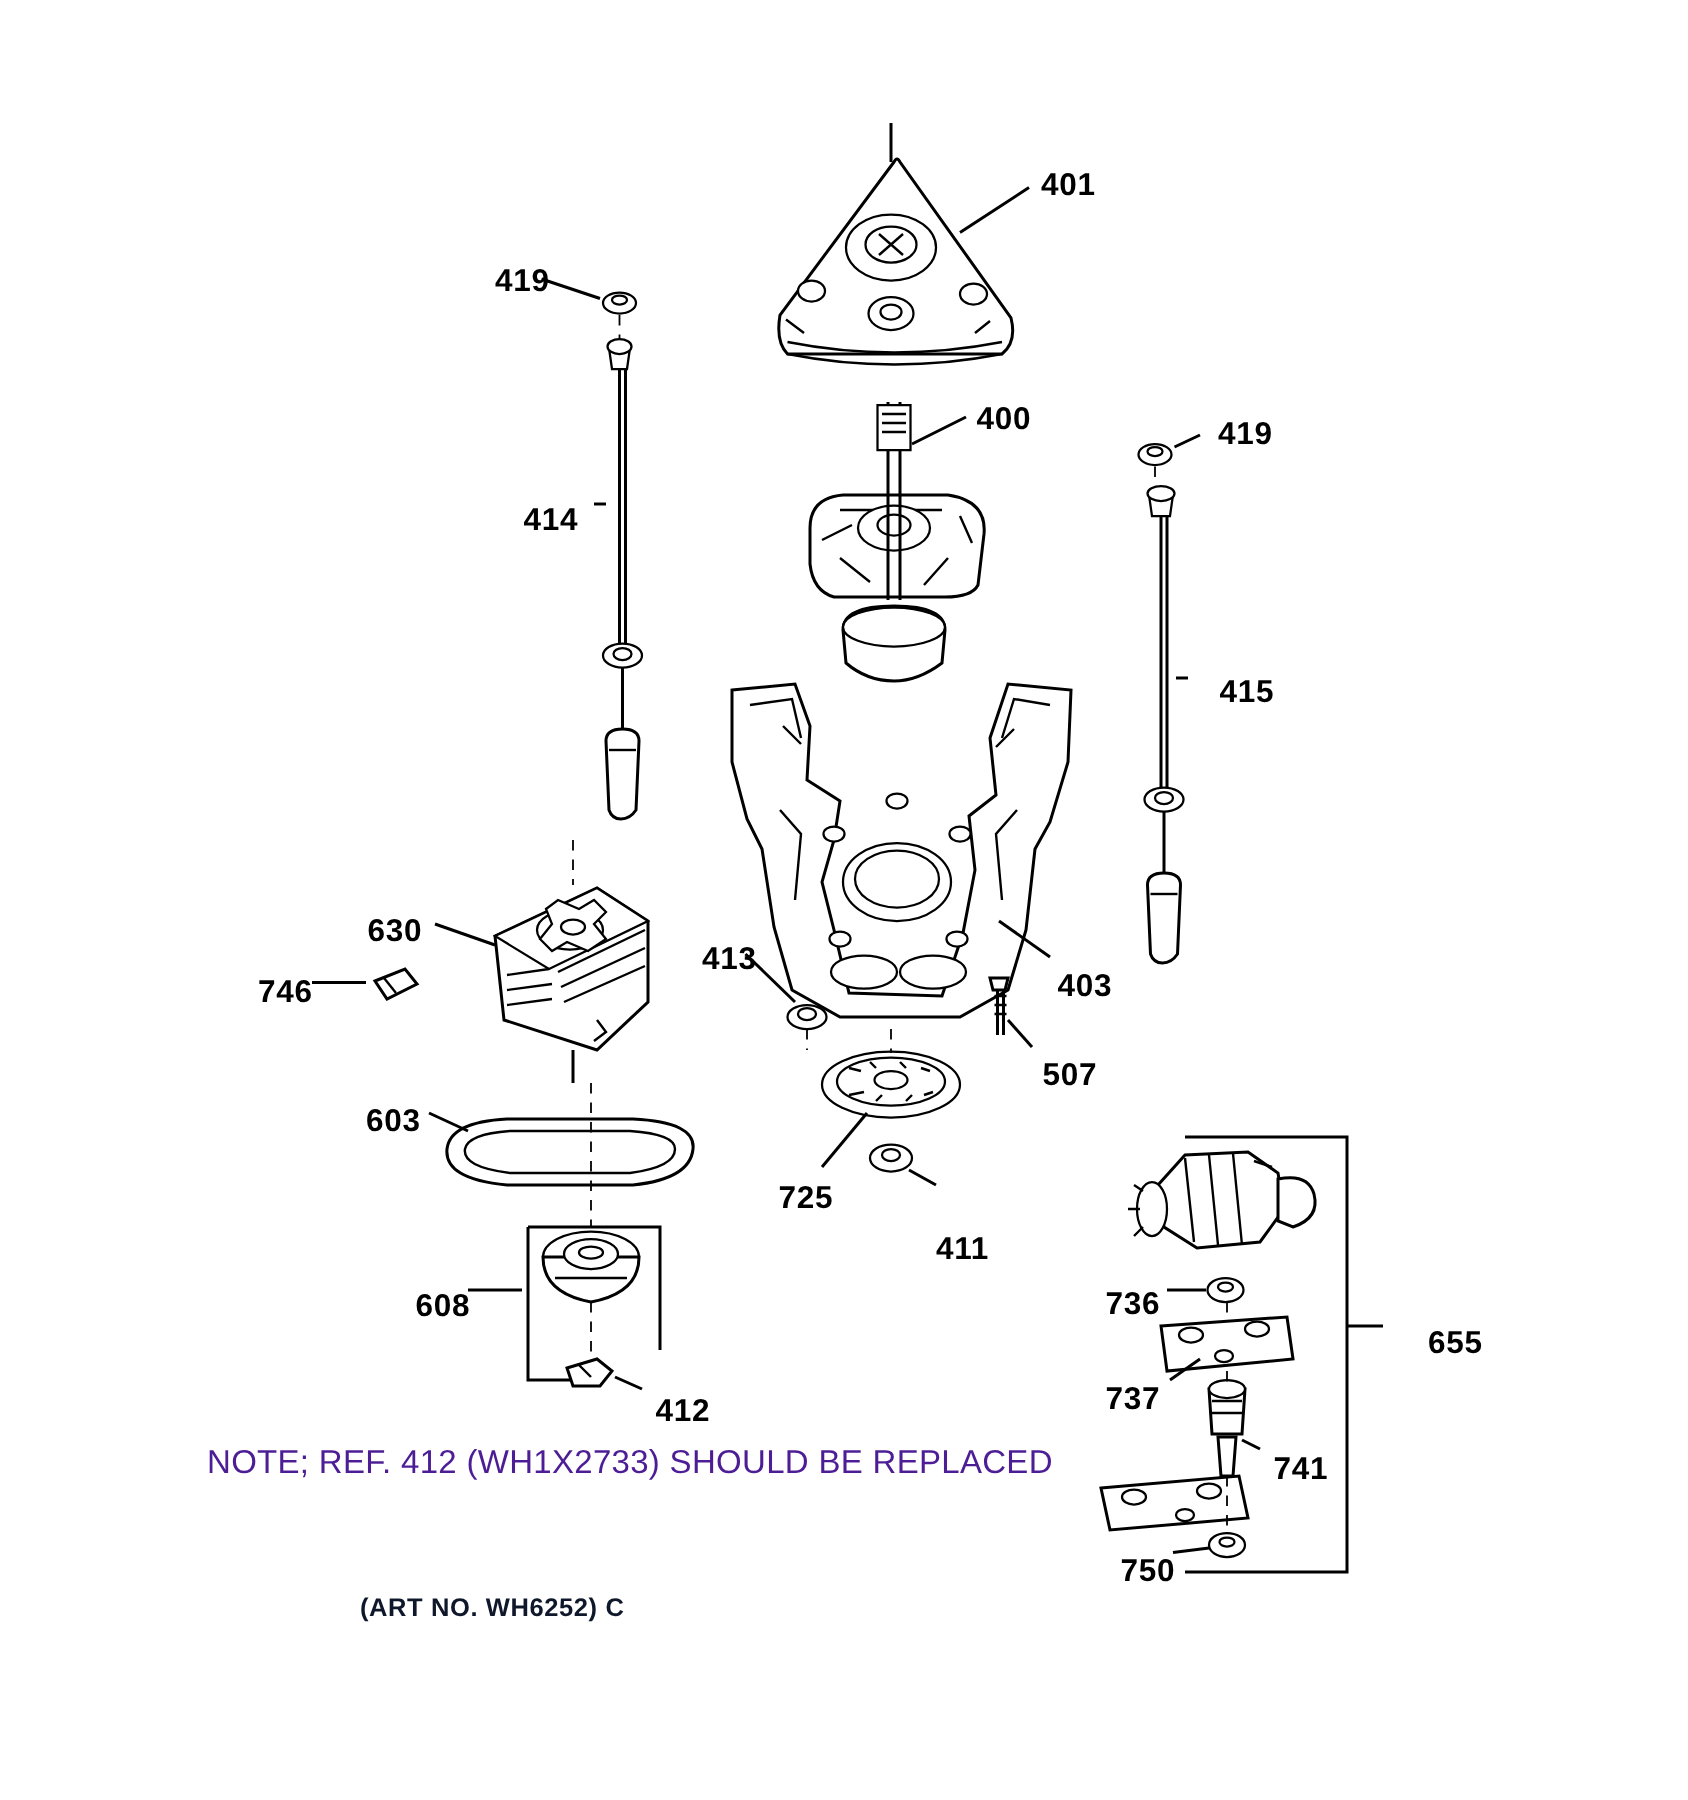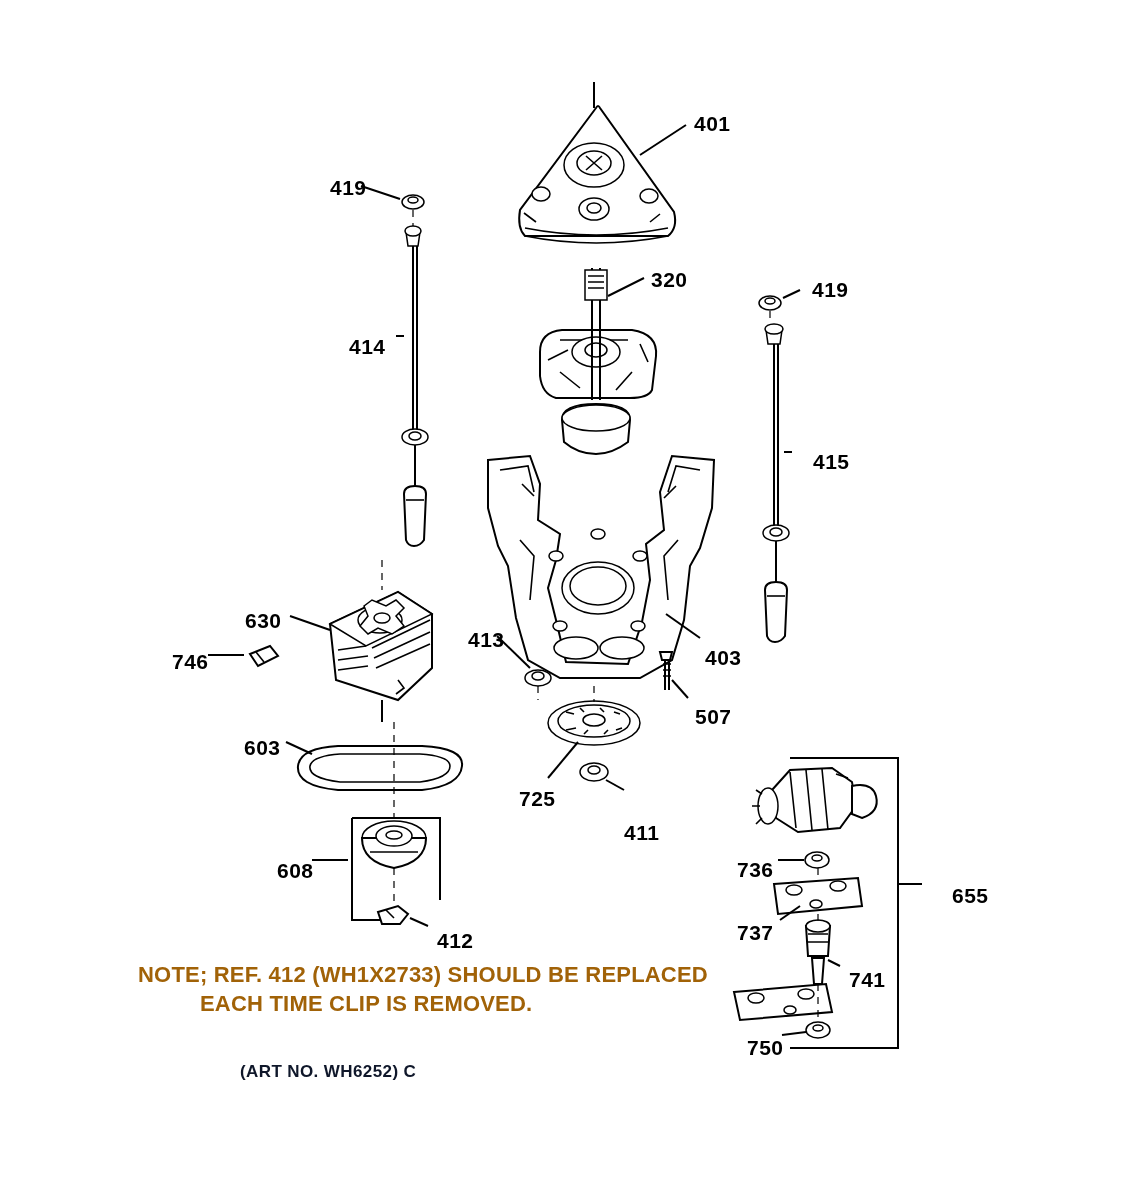--- a/index.html
+++ b/index.html
@@ -20,23 +20,23 @@
     font-family: "Liberation Sans", sans-serif;
     font-size: 21px;
     font-weight: bold;
     color: #000000;
     white-space: nowrap;
     letter-spacing: 0.5px;
   }
   .note {
     position: absolute;
     font-family: "Liberation Sans", sans-serif;
-    font-weight: bold;
+    font-weight: normal;
     font-size: 22px;
-    color: #a16207;
+    color: #4c1d95;
     line-height: 1.35;
     letter-spacing: 0.2px;
   }
   .artno {
     position: absolute;
     font-family: "Liberation Sans", sans-serif;
     font-weight: bold;
     font-size: 17px;
     color: #0f172a;
     letter-spacing: 0.4px;
@@ -266,38 +266,37 @@
 
     <g>
       <path class="dash" d="M413 210 L413 226"></path>
       <path class="dash" d="M770 311 L770 324"></path>
       <path class="dash" d="M382 560 L382 590"></path>
     </g>
   </svg>
 
   <div class="callout" style="left:694px; top:112px;">401</div>
   <div class="callout" style="left:330px; top:176px;">419</div>
-  <div class="callout" style="left:651px; top:268px;">320</div>
+  <div class="callout" style="left:651px; top:268px;">400</div>
   <div class="callout" style="left:812px; top:278px;">419</div>
   <div class="callout" style="left:349px; top:335px;">414</div>
   <div class="callout" style="left:813px; top:450px;">415</div>
   <div class="callout" style="left:245px; top:609px;">630</div>
   <div class="callout" style="left:468px; top:628px;">413</div>
   <div class="callout" style="left:705px; top:646px;">403</div>
   <div class="callout" style="left:172px; top:650px;">746</div>
   <div class="callout" style="left:695px; top:705px;">507</div>
   <div class="callout" style="left:244px; top:736px;">603</div>
   <div class="callout" style="left:519px; top:787px;">725</div>
   <div class="callout" style="left:624px; top:801px;margin-top:20px;">411</div>
   <div class="callout" style="left:737px; top:858px;">736</div>
   <div class="callout" style="left:952px; top:884px;text-align:center;">655</div>
   <div class="callout" style="left:277px; top:859px;">608</div>
   <div class="callout" style="left:737px; top:921px;">737</div>
   <div class="callout" style="left:437px; top:929px;">412</div>
   <div class="callout" style="left:849px; top:968px;">741</div>
   <div class="callout" style="left:747px; top:1036px;">750</div>
 
   <div class="note" style="left:138px; top:960px;">NOTE; REF. 412 (WH1X2733) SHOULD BE REPLACED</div>
-  <div class="note" style="left:200px; top:989px;">EACH TIME CLIP IS REMOVED.</div>
 
   <div class="artno" style="left:240px; top:1062px;">(ART NO. WH6252) C</div>
 
 </div>
 
 </body></html>

